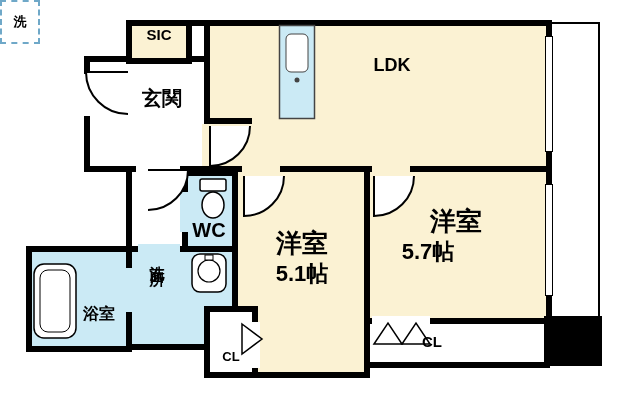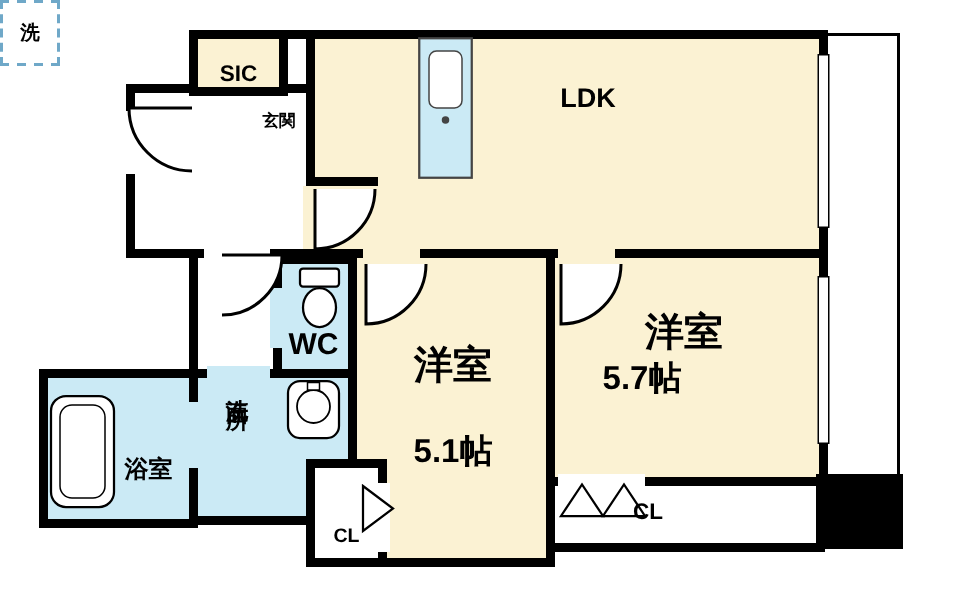--- a/index.html
+++ b/index.html
@@ -28,21 +28,21 @@
   #ldk{left:204px;top:20px;width:348px;height:152px;z-index:1;}
   #bedroom1{left:230px;top:166px;width:140px;height:212px;z-index:1;}
   #bedroom2{left:364px;top:166px;width:188px;height:158px;z-index:1;}
   #closet2{left:364px;top:318px;width:186px;height:50px;z-index:2;}
   #wc{left:182px;top:170px;width:56px;height:82px;z-index:2;}
   #hall{left:126px;top:166px;width:62px;height:86px;z-index:1;}
   #washroom{left:126px;top:246px;width:112px;height:104px;z-index:1;}
   #bathroom{left:26px;top:246px;width:106px;height:106px;z-index:1;}
   #closet1{left:204px;top:306px;width:54px;height:72px;z-index:2;}
   #sic{left:126px;top:20px;width:66px;height:44px;z-index:2;
-       display:flex;align-items:flex-end;justify-content:center;font-weight:700;font-size:15px;}
+       display:flex;align-items:flex-start;justify-content:center;font-weight:700;font-size:15px;}
   #blackCorner{left:544px;top:316px;width:58px;height:50px;background:var(--wall,#000);z-index:3;}
   #stubWall{left:204px;top:118px;width:48px;height:6px;background:var(--wall,#000);z-index:2;}
   #laundry{left:136px;top:334px;width:40px;height:44px;background:#fff;
        border:2px dashed #6fa8c8;box-sizing:border-box;z-index:4;
        display:flex;align-items:center;justify-content:center;font-weight:700;font-size:13px;}
 
   
   #g1{left:202px;top:124px;width:10px;height:42px;background:var(--room-fill,#FBF2D3);z-index:2;}
   #g2{left:136px;top:164px;width:44px;height:10px;background:#fff;z-index:2;}
   #g3{left:138px;top:244px;width:42px;height:10px;background:var(--wet-fill,#CBEAF5);z-index:2;}
@@ -66,28 +66,28 @@
   #arcB1{left:242px;top:174px;z-index:4;}
   #arcB2{left:372px;top:174px;z-index:4;}
   #foldDoor{left:372px;top:320px;z-index:5;}
   #triDoor{left:240px;top:322px;z-index:5;}
   #toiletIcon{left:196px;top:176px;z-index:5;}
   #sinkIcon{left:190px;top:252px;z-index:5;}
   #tubIcon{left:32px;top:262px;z-index:5;}
   #kitchenIcon{left:278px;top:24px;z-index:5;}
 
   
-  #lblGenkan{left:162px;top:76px;font-size:11px;z-index:6;margin-left:24px;}
+  #lblGenkan{left:162px;top:88px;font-size:20px;z-index:6;}
   #lblLdk{left:392px;top:56px;font-size:18px;z-index:6;}
   #lblLdkSize{left:392px;top:90px;font-size:23px;z-index:6;}
   #lblWc{left:209px;top:220px;font-size:20px;z-index:6;}
   #lblWashroom{left:150px;top:254px;font-size:15px;z-index:6;}
   #lblBath{left:99px;top:306px;font-size:16px;z-index:6;}
   #lblB1{left:302px;top:230px;font-size:26px;z-index:6;}
-  #lblB1Size{left:302px;top:262px;font-size:22px;z-index:6;margin-top:27px;}
+  #lblB1Size{left:302px;top:262px;font-size:22px;z-index:6;}
   #lblB2{left:456px;top:208px;font-size:26px;z-index:6;}
   #lblB2Size{left:428px;top:240px;font-size:22px;z-index:6;}
   #lblCl1{left:231px;top:350px;font-size:13px;z-index:6;}
   #lblCl2{left:432px;top:334px;font-size:15px;z-index:6;}
 </style>
 </head>
 <body>
 
 <div class="plan">
 

